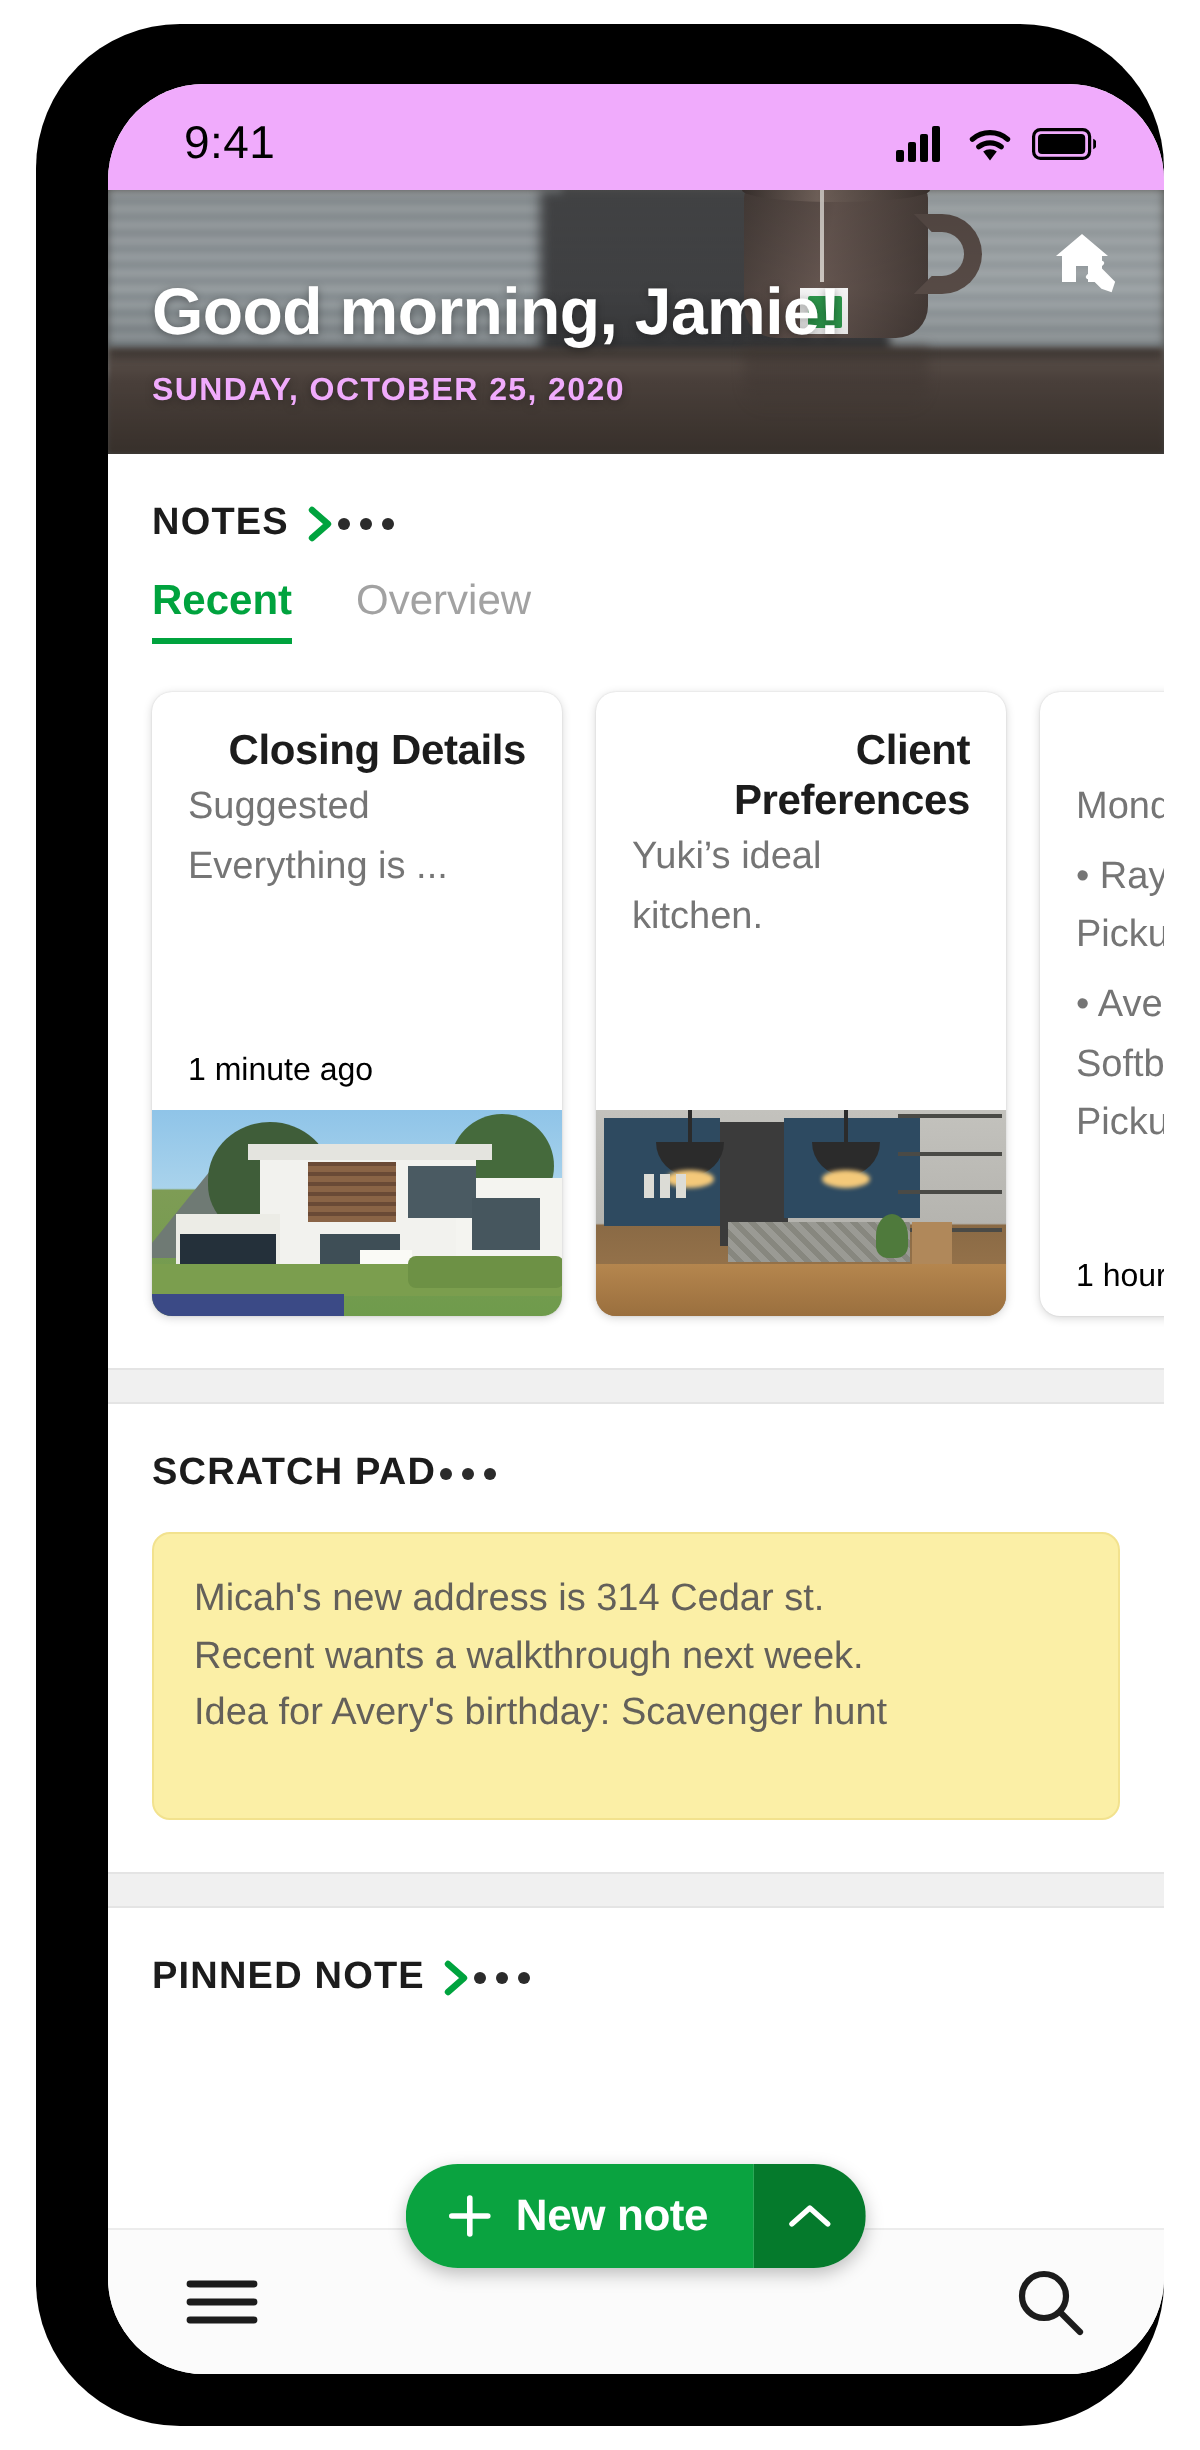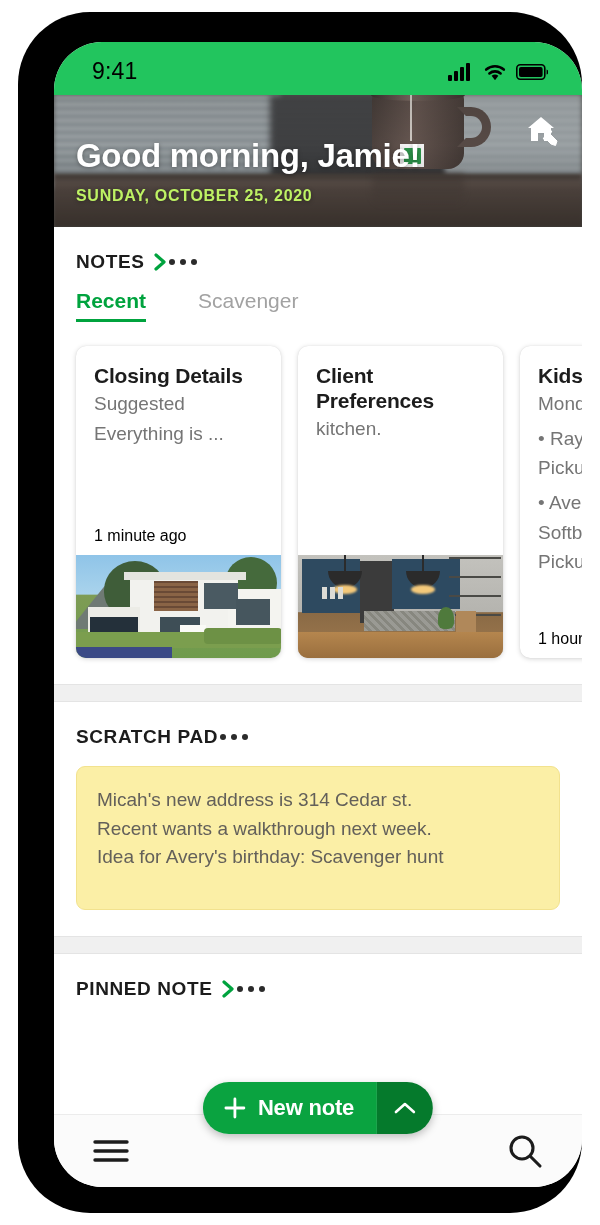--- a/index.html
+++ b/index.html
@@ -23,21 +23,21 @@
     background: #ffffff;
     border-radius: 48px;
     overflow: hidden;
   }
 
   
   .status-bar {
     height: 53px;
     display: flex; align-items: center; justify-content: space-between;
     padding: 6px 34px 0 38px;
-    background: #22c55e;
+    background: #f0abfc;
   }
   .status-time {
     font-size: 23px; font-weight: 500; color: #000; letter-spacing: .2px;
   }
   .status-icons { display: flex; align-items: center; gap: 9px; }
 
   
   .hero {
     position: relative;
     height: 132px;
@@ -122,21 +122,21 @@
   .hero-text {
     position: absolute; left: 22px; bottom: 22px; z-index: 3;
   }
   .hero-greeting {
     font-size: 33px; font-weight: 700; color: #ffffff;
     letter-spacing: -.3px; line-height: 1.1;
     text-shadow: 0 1px 4px rgba(0,0,0,.35);
   }
   .hero-date {
     margin-top: 13px;
-    font-size: 16px; font-weight: 700; color: #bef264;
+    font-size: 16px; font-weight: 700; color: #f0abfc;
     letter-spacing: .7px;
     text-shadow: 0 1px 4px rgba(0,0,0,.35);
   }
   .hero-home-icon {
     position: absolute; right: 22px; top: 18px; z-index: 3;
     width: 36px; height: 34px;
   }
 
   
   .section { background: #ffffff; }
@@ -146,21 +146,21 @@
   }
   .section-title-wrap { display: flex; align-items: center; gap: 10px; }
   .section-title {
     font-size: 19px; font-weight: 700; color: #1c1c1c; letter-spacing: .6px;
   }
   .chev-right { width: 13px; height: 18px; }
   .kebab { display: flex; gap: 5px; padding: 6px 2px; }
   .kebab i { width: 6px; height: 6px; border-radius: 50%; background: #2b2b2b; display: block; }
 
   
-  .tabs { display: flex; gap: 52px; padding: 16px 22px 0 22px; }
+  .tabs { display: flex; gap: 32px; padding: 16px 22px 0 22px; }
   .tab {
     font-size: 21px; color: #a2a2a2; padding-bottom: 6px;
     border-bottom: 3px solid transparent;
   }
   .tab.active { color: #00a33e; font-weight: 600; border-bottom-color: #00a33e; }
 
   
   .cards-rail {
     display: flex; gap: 17px;
     padding: 24px 0 26px 22px;
@@ -171,21 +171,21 @@
     width: 205px; height: 312px;
     background: #ffffff;
     border-radius: 10px;
     box-shadow: 0 1px 5px rgba(0,0,0,.17), 0 0 1px rgba(0,0,0,.12);
     overflow: hidden;
     display: flex; flex-direction: column;
   }
   .note-body { padding: 17px 18px 0 18px; flex: 1 1 auto; }
   .note-title {
     font-size: 21px; font-weight: 700; color: #1c1c1c;
-    line-height: 1.2; letter-spacing: -.2px;
+    line-height: 1.2; letter-spacing: -.2px; text-align: right;
   }
   .note-snippet {
     margin-top: 3px;
     font-size: 19px; color: #757575; line-height: 1.4;
   }
   .note-bullet { font-size: 19px; color: #757575; line-height: 1.4; margin-top: 8px; }
   .note-time {
     font-size: 16px; color: #000000;
     padding: 0 18px 10px 18px;
   }
@@ -429,21 +429,21 @@
         </div>
         <div class="kebab">
             <i></i>
             <i></i>
             <i></i>
           </div>
       </div>
 
       <div class="tabs">
         <div class="tab active">Recent</div>
-        <div class="tab">Scavenger</div>
+        <div class="tab">Overview</div>
       </div>
 
       <div class="cards-rail">
 
         <div class="note-card">
           <div class="note-body">
             <div class="note-title">Closing Details</div>
             <div class="note-snippet">Suggested</div>
             <div class="note-snippet">Everything is ...</div>
           </div>
@@ -464,20 +464,21 @@
             <div class="th-pillar"></div>
             <div class="th-hedge"></div>
             <div class="th-hedge2"></div>
             <div class="th-pool"></div>
           </div>
         </div>
 
         <div class="note-card">
           <div class="note-body">
             <div class="note-title">Client Preferences</div>
+            <div class="note-snippet">Yuki’s ideal</div>
             <div class="note-snippet">kitchen.</div>
           </div>
           <div class="note-thumb thumb-kitchen">
             <div class="tk-cab-l"></div>
             <div class="tk-backsplash"></div>
             <div class="tk-cab-m"></div>
             <div class="tk-shelf"></div>
             <div class="tk-lampcord1"></div>
               <div class="tk-lamp1"></div>
               <div class="tk-glow1"></div>

